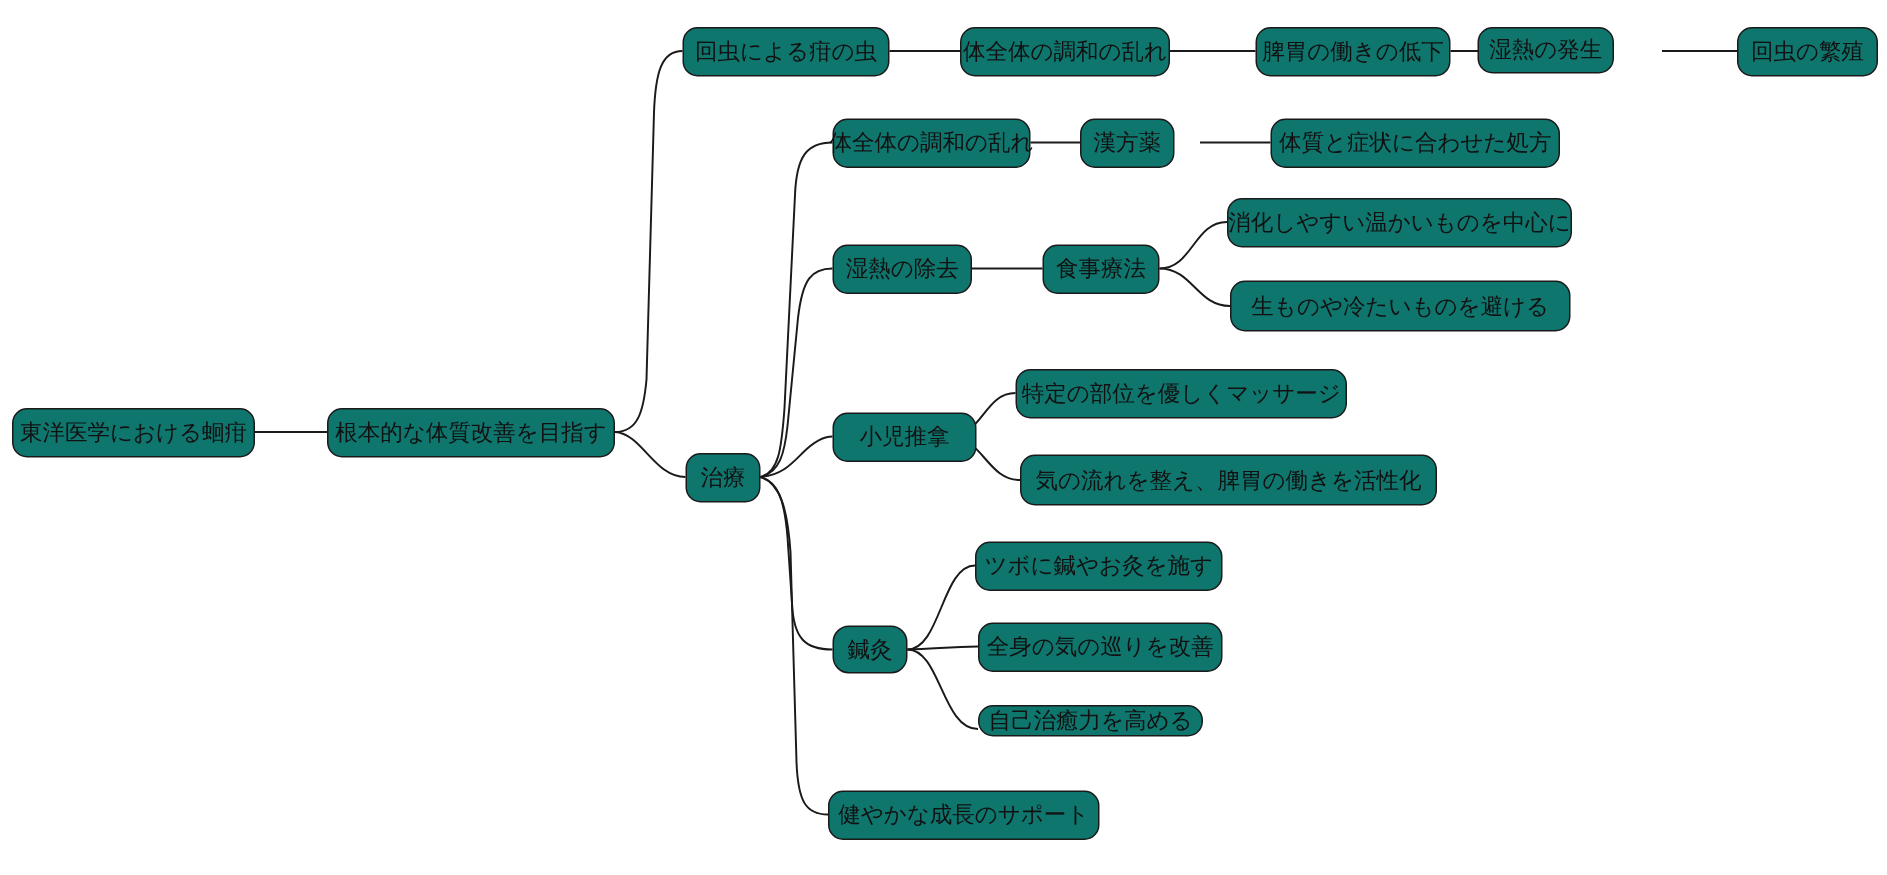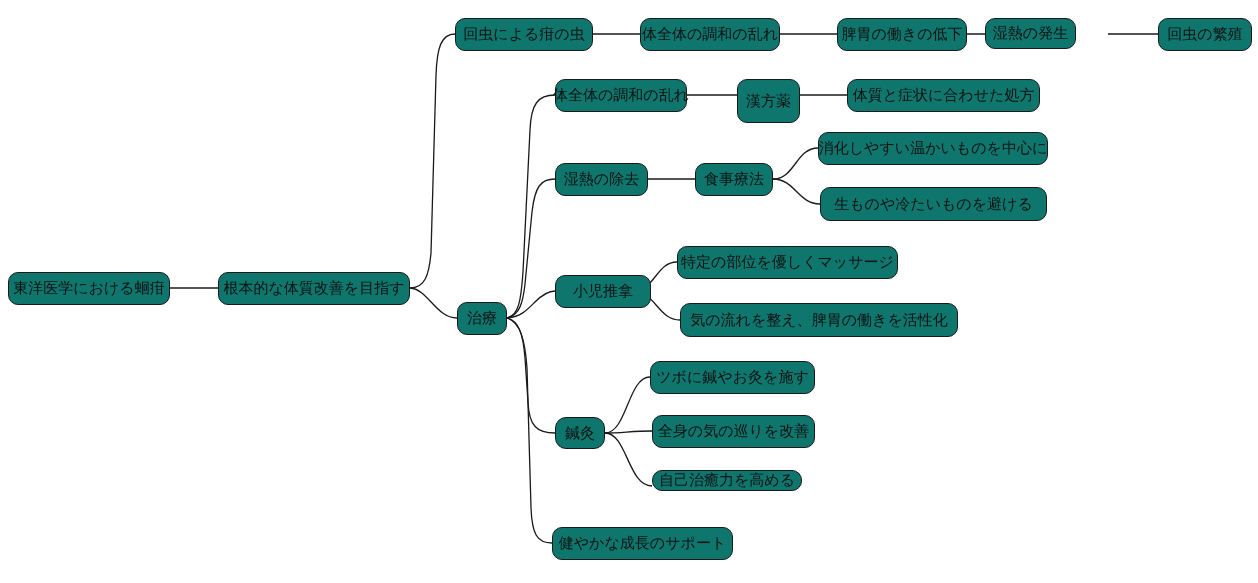--- a/index.html
+++ b/index.html
@@ -85,21 +85,21 @@
   <div class="node" style="left:640px; top:18px; width:140px; height:33px;">体全体の調和の乱れ</div>
 
   <div class="node" style="left:985px; top:18px; width:91px; height:31px;font-family:Liberation Mono, monospace;">湿熱の発生</div>
 
   <div class="node" style="left:1158px; top:18px; width:94px; height:33px;">回虫の繁殖</div>
 
   <div class="node" style="left:457px; top:302px; width:50px; height:33px;">治療</div>
 
   <div class="node" style="left:555px; top:79px; width:132px; height:33px;">体全体の調和の乱れ</div>
 
-  <div class="node" style="left:737px; top:79px; width:63px; height:44px;">漢方薬</div>
+  <div class="node" style="left:720px; top:79px; width:63px; height:33px;">漢方薬</div>
 
   <div class="node" style="left:847px; top:79px; width:193px; height:33px;">体質と症状に合わせた処方</div>
 
   <div class="node" style="left:555px; top:163px; width:93px; height:33px;">湿熱の除去</div>
 
   <div class="node" style="left:695px; top:163px; width:78px; height:33px;">食事療法</div>
 
   <div class="node" style="left:818px; top:132px; width:230px; height:33px;">消化しやすい温かいものを中心に</div>
 
   <div class="node" style="left:820px; top:187px; width:227px; height:34px;">生ものや冷たいものを避ける</div>

